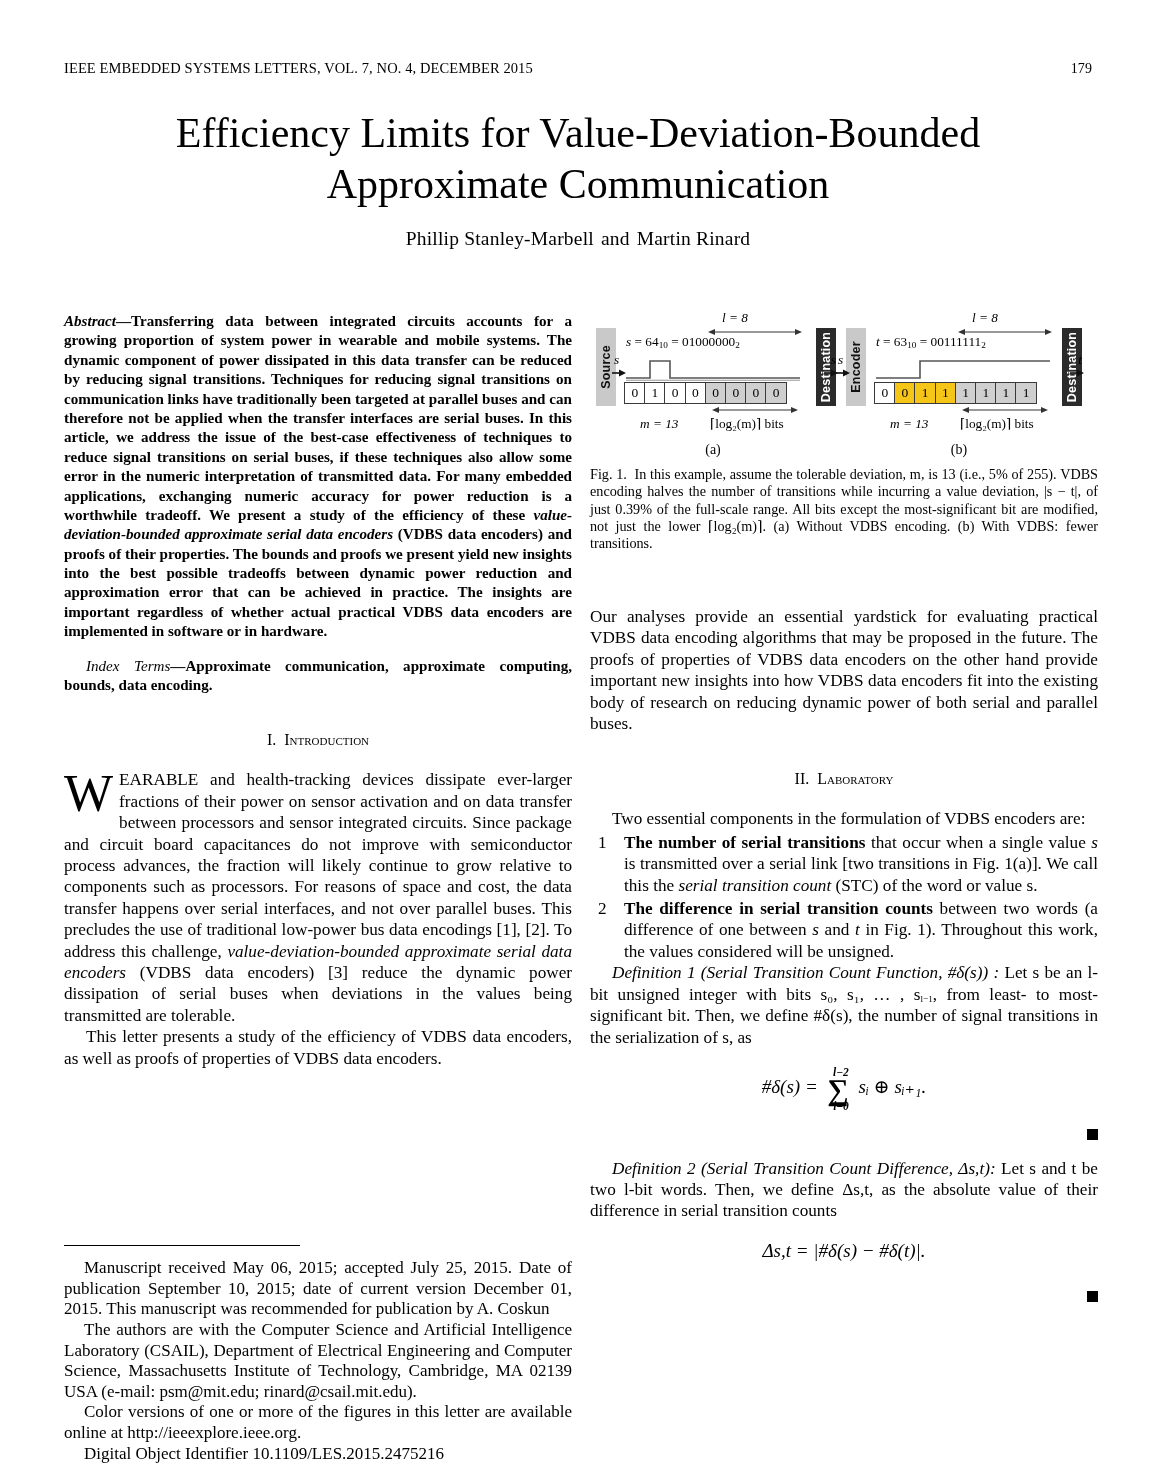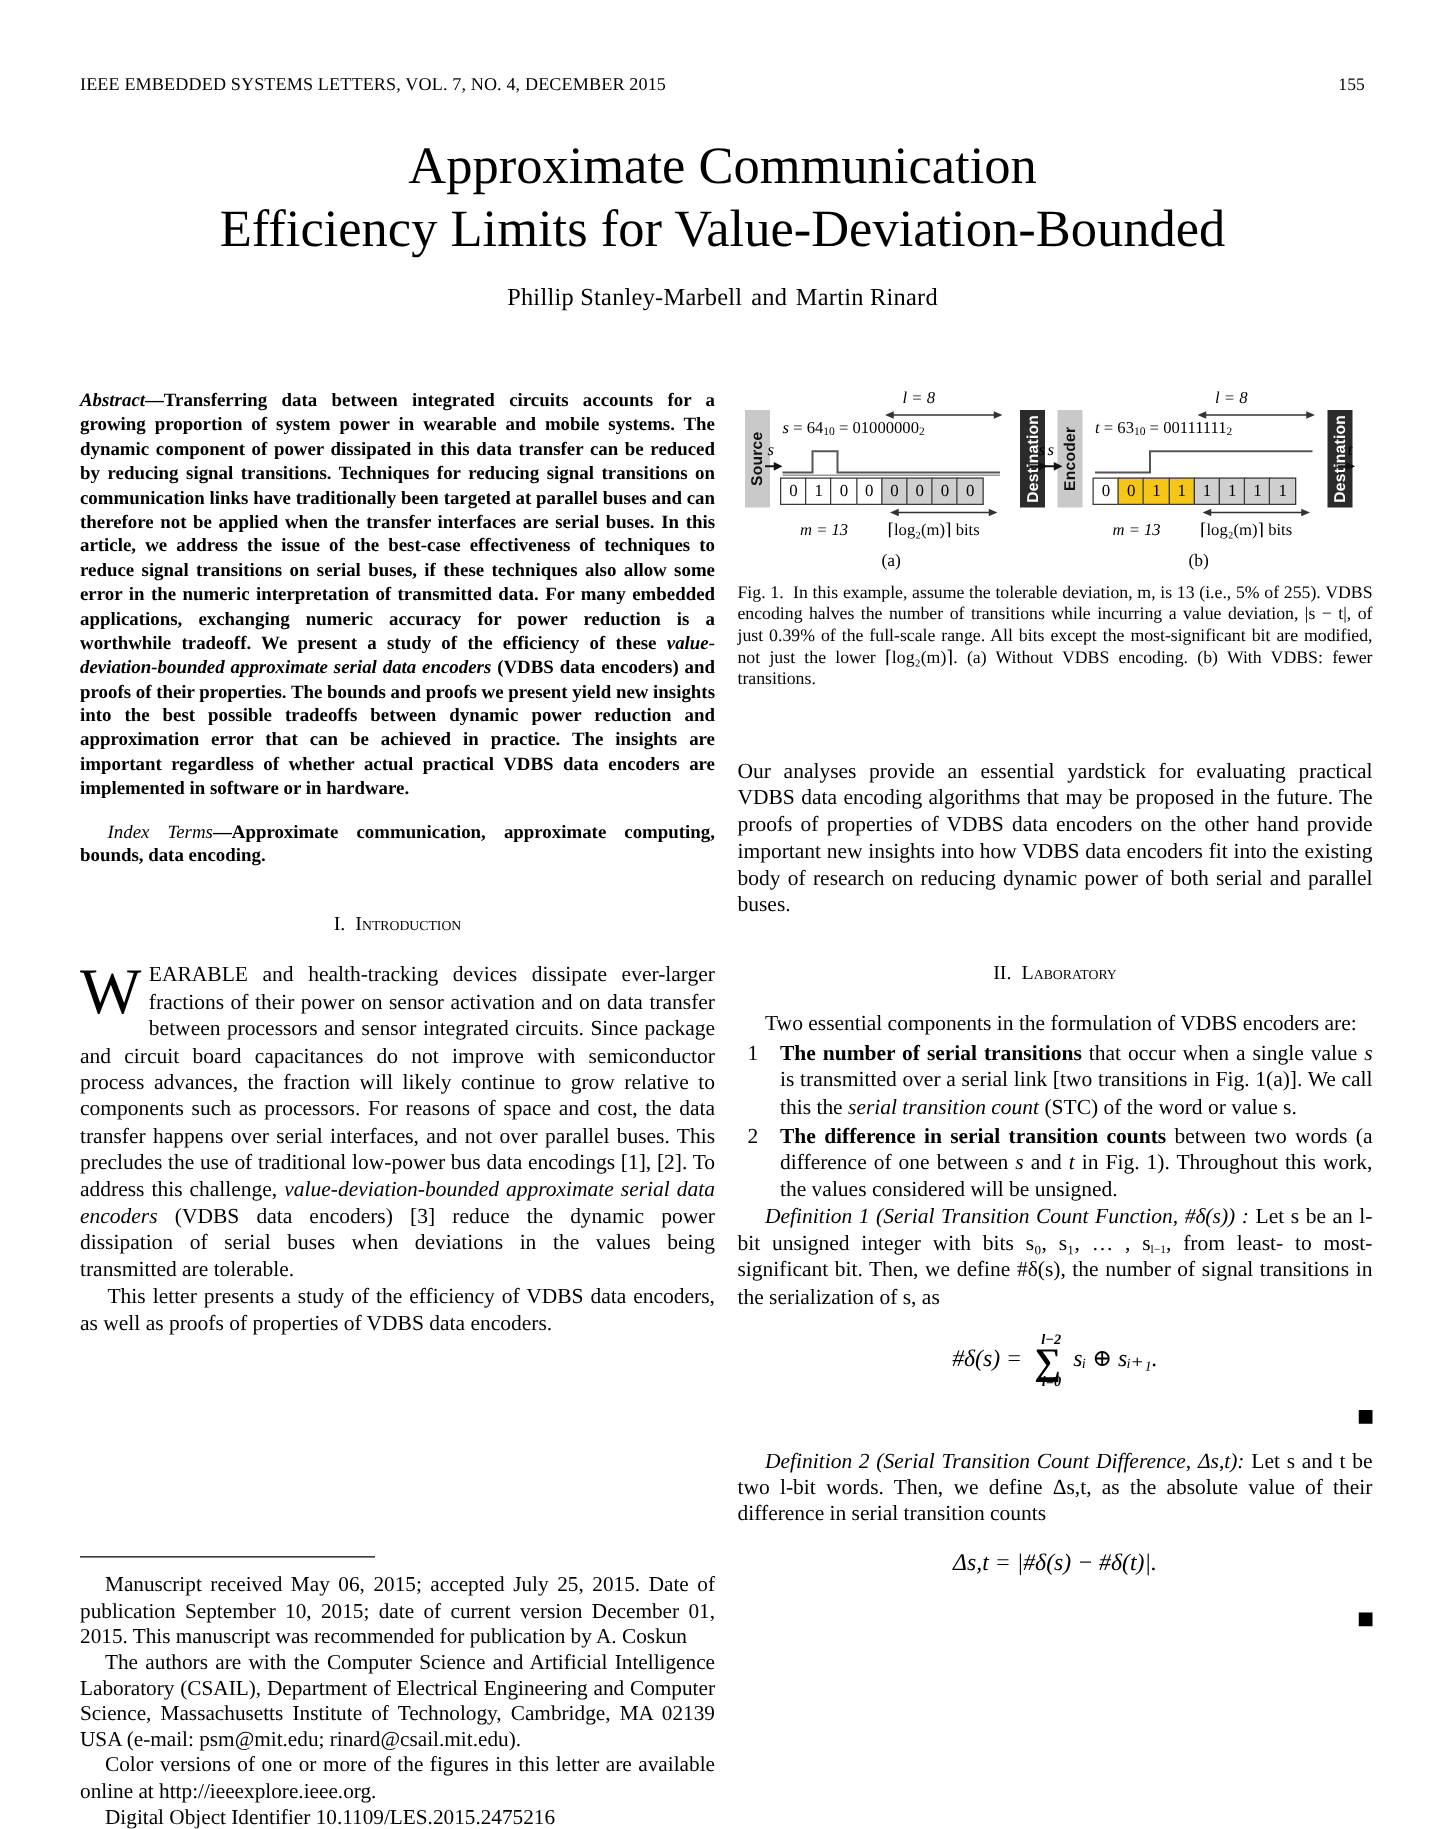--- a/index.html
+++ b/index.html
@@ -113,26 +113,26 @@
   .li i{font-style:italic;}
   .defpara{font-size:17.2px;line-height:1.245;text-align:justify;text-indent:22px;}
 </style>
 </head>
 <body>
 
 <div class="page">
 
   <div class="runhead">
     <div class="rh-left">IEEE EMBEDDED SYSTEMS LETTERS, VOL. 7, NO. 4, DECEMBER 2015</div>
-    <div class="rh-right">155</div>
+    <div class="rh-right">179</div>
   </div>
 
   <div class="title">
+    <div>Efficiency Limits for Value-Deviation-Bounded</div>
     <div>Approximate Communication</div>
-    <div>Efficiency Limits for Value-Deviation-Bounded</div>
   </div>
 
   <div class="authors">
     <span>Phillip Stanley-Marbell</span><span class="sp"></span><span>and</span><span class="sp"></span><span>Martin Rinard</span>
   </div>
 
   <div class="col col-left">
 
     <p class="abs">
       <span class="lead">Abstract</span><span>—</span><span>Transferring data between integrated circuits accounts for a growing proportion of system power in wearable and mobile systems. The dynamic component of power dissipated in this data transfer can be reduced by reducing signal transitions. Techniques for reducing signal transitions on communication links have traditionally been targeted at parallel buses and can therefore not be applied when the transfer interfaces are serial buses. In this article, we address the issue of the best-case effectiveness of techniques to reduce signal transitions on serial buses, if these techniques also allow some error in the numeric interpretation of transmitted data. For many embedded applications, exchanging numeric accuracy for power reduction is a worthwhile tradeoff. We present a study of the efficiency of these </span><i>value-deviation-bounded approximate serial data encoders</i><span> (VDBS data encoders) and proofs of their properties. The bounds and proofs we present yield new insights into the best possible tradeoffs between dynamic power reduction and approximation error that can be achieved in practice. The insights are important regardless of whether actual practical VDBS data encoders are implemented in software or in hardware.</span>

